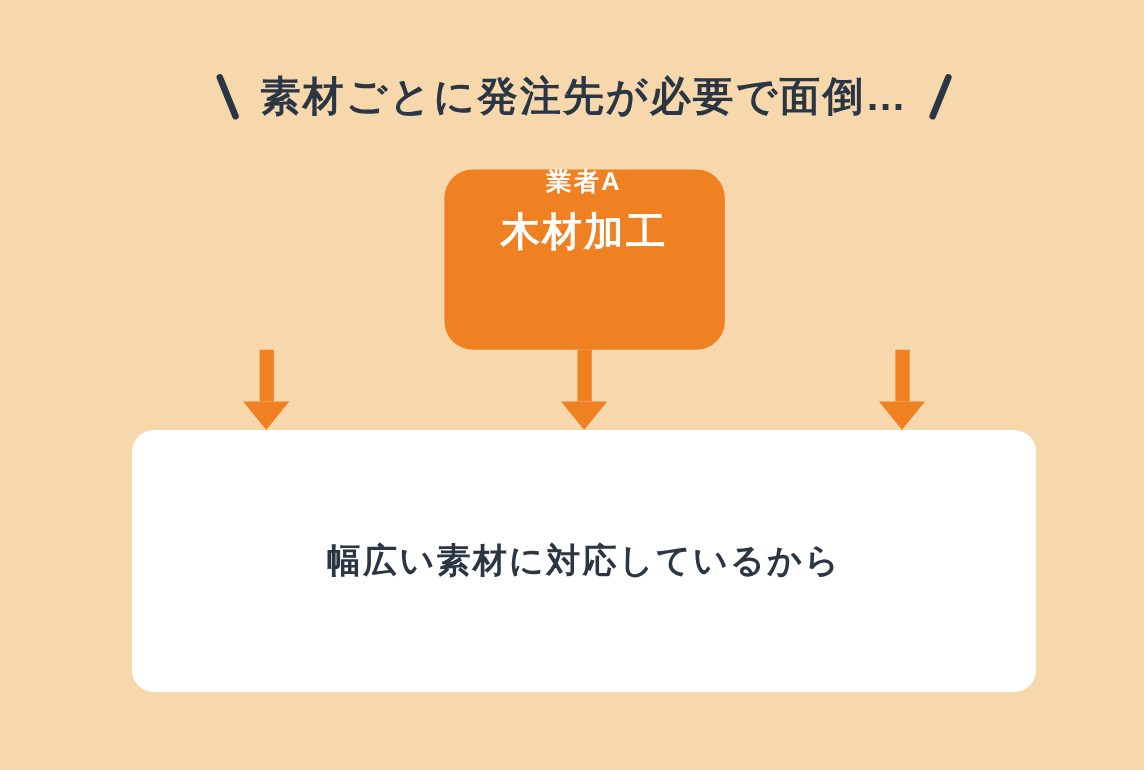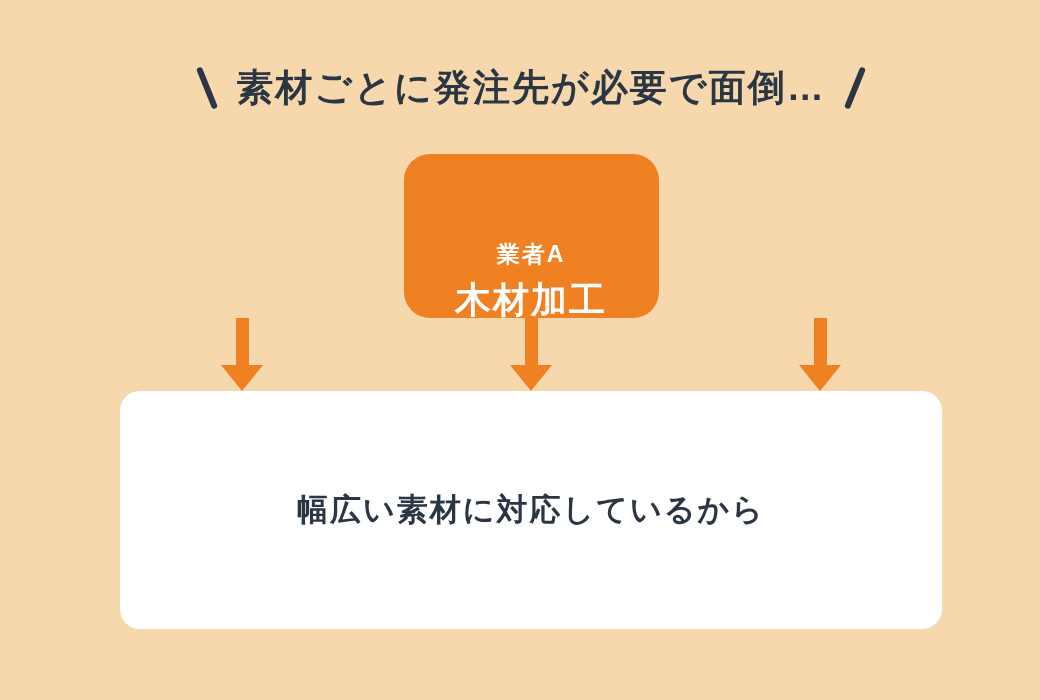--- a/index.html
+++ b/index.html
@@ -54,21 +54,21 @@
     gap: 34px;
   }
   .vendor-box {
     width: 255px;
     height: 164px;
     background: #f08122;
     border-radius: 26px;
     display: flex;
     flex-direction: column;
     align-items: center;
-    justify-content: flex-end;
+    justify-content: flex-start;
     gap: 16px;
     color: #ffffff;
   }
   .vendor-label {
     font-size: 23px;
     font-weight: 700;
     letter-spacing: 2px;
     line-height: 1;
   }
   .vendor-service {

